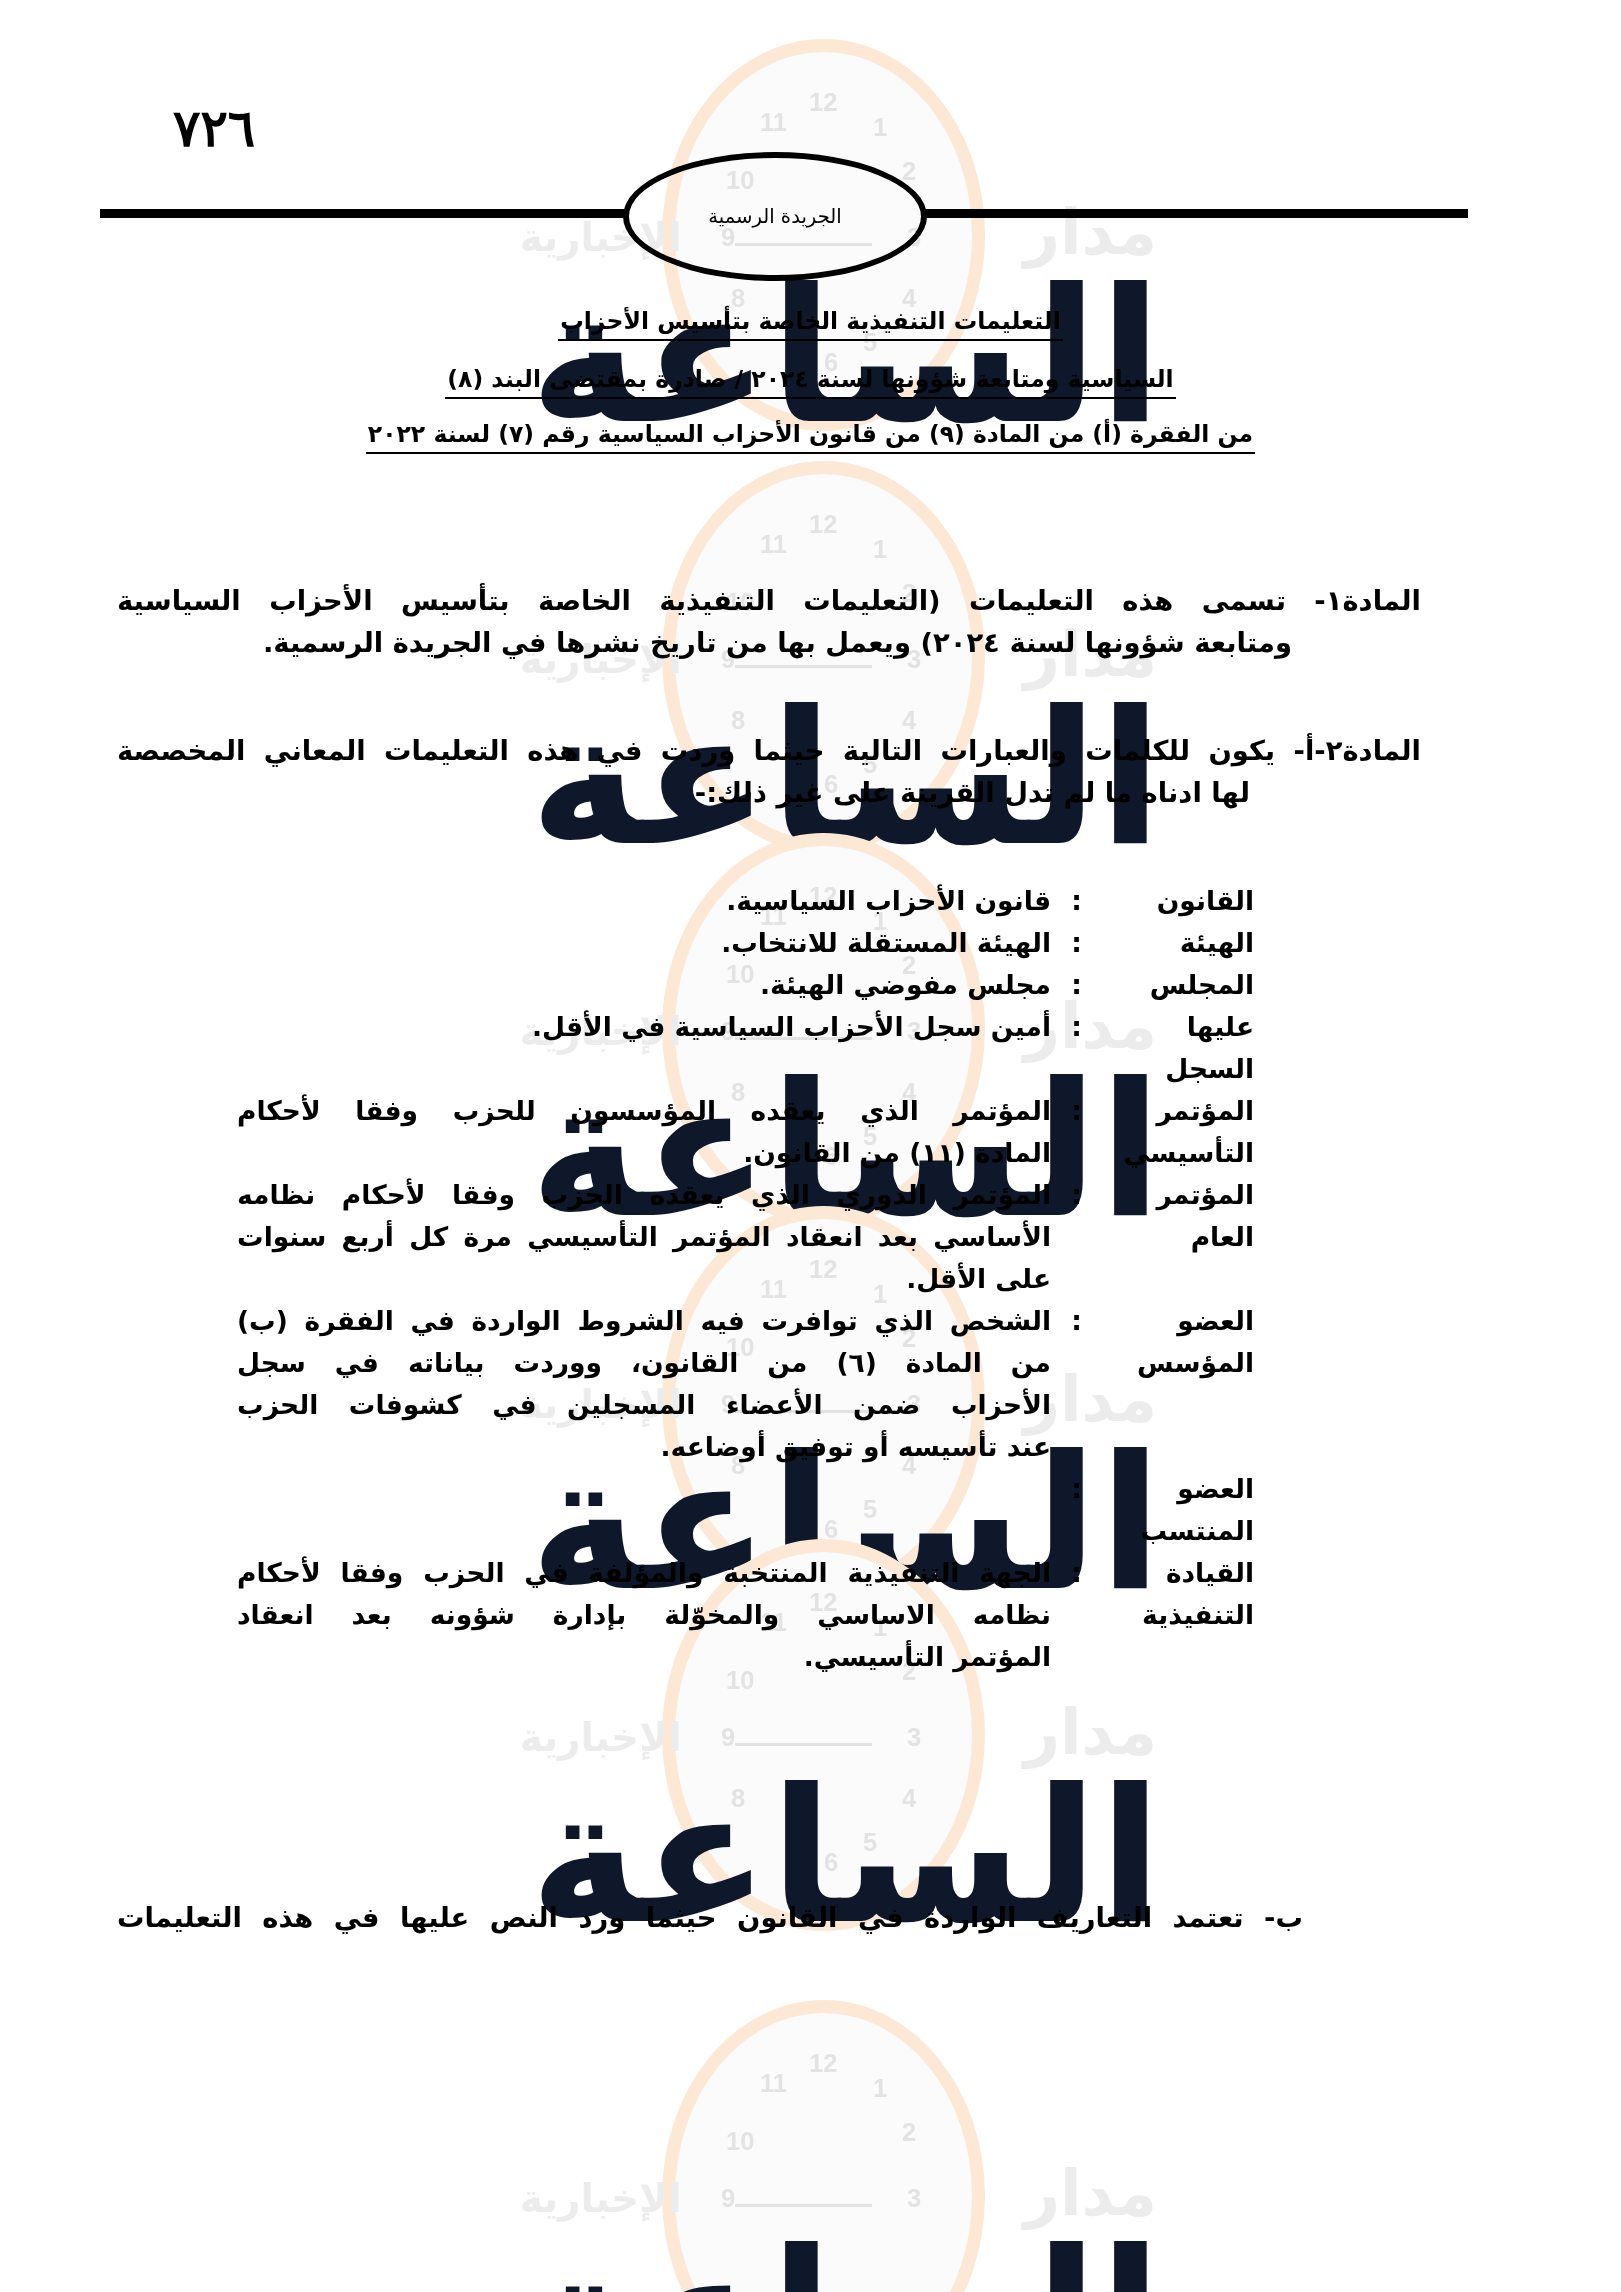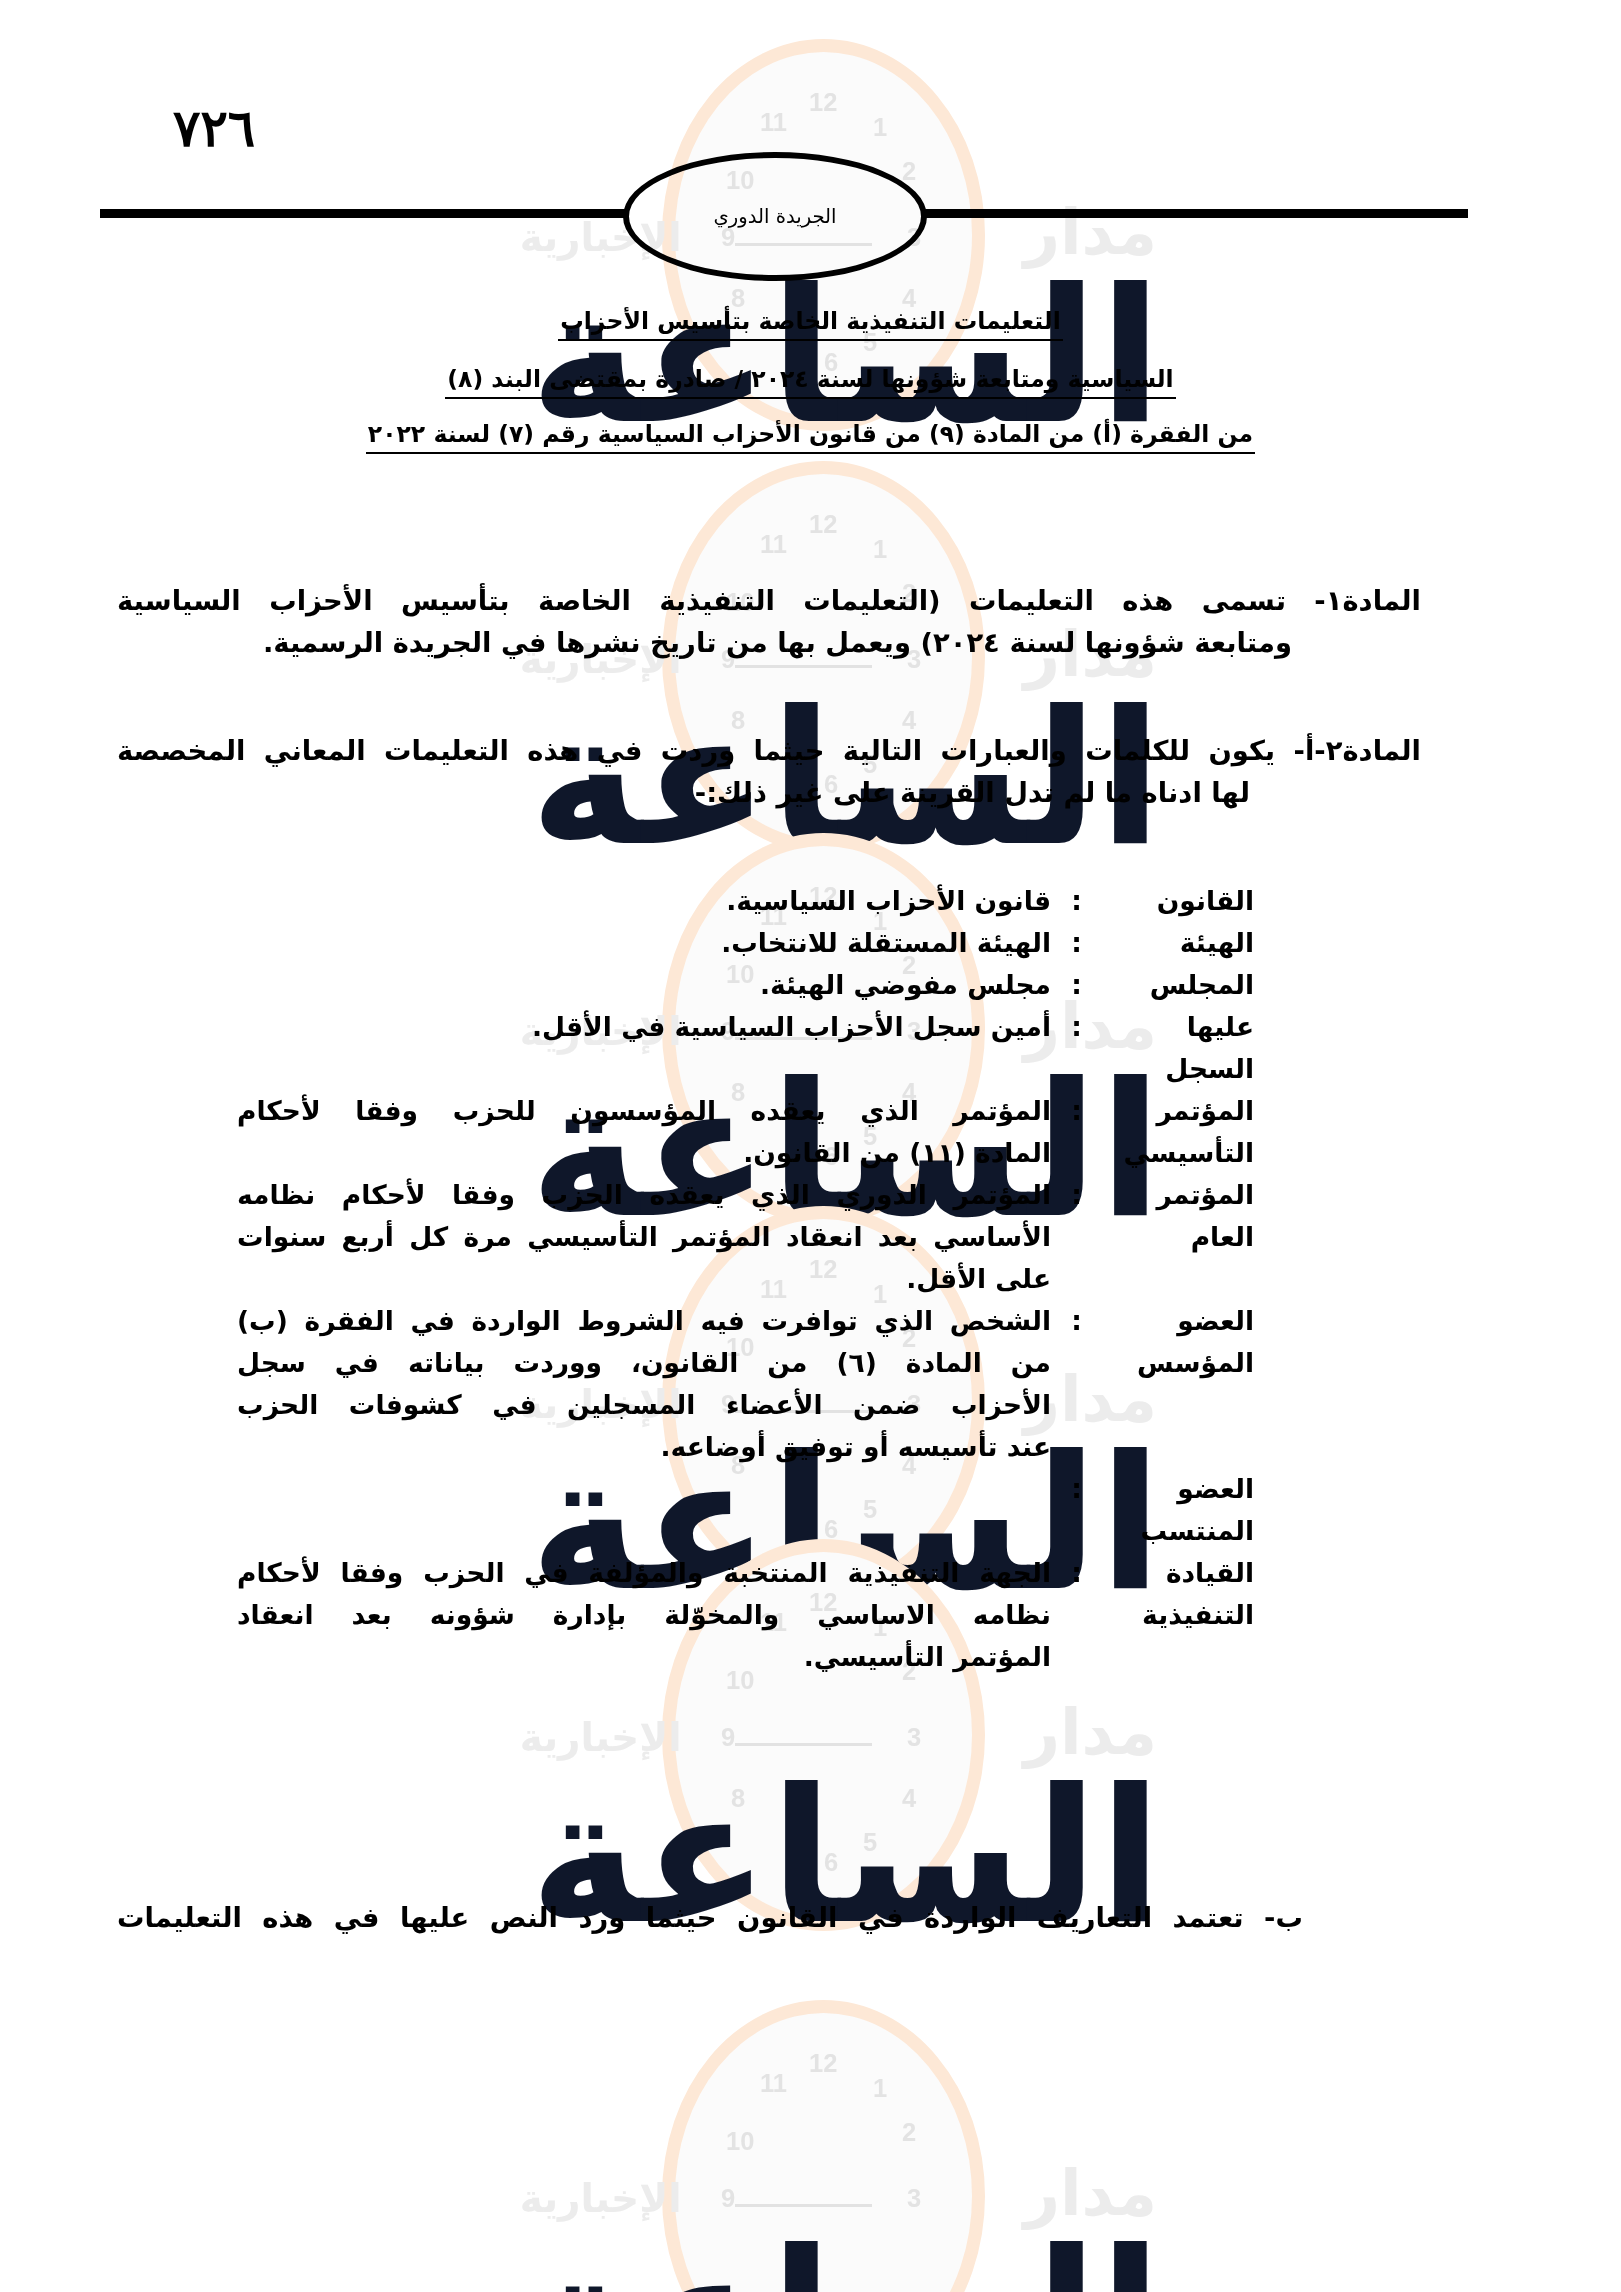--- a/index.html
+++ b/index.html
@@ -156,21 +156,21 @@
   <span class="hand" style="left:225px;top:204px;width:137px;height:2.9px;"></span>
   <span class="brand-top">مدار</span>
   <span class="brand-sub">الإخبارية</span>
   <span class="brand-big">الساعة</span>
 </div>
 
 <div class="page-num">٧٢٦</div>
 <div class="rule left"></div>
 <div class="rule right"></div>
 <div class="ellipse">
-  <span>الجريدة الدوري</span>
+  <span>الجريدة الرسمية</span>
 </div>
 
 <div class="title-line" style="top:307px;"><span>التعليمات التنفيذية الخاصة بتأسيس الأحزاب</span></div>
 <div class="title-line" style="top:365px;text-align:center;"><span>السياسية ومتابعة شؤونها لسنة ٢٠٢٤ / صادرة بمقتضى البند (٨)</span></div>
 <div class="title-line" style="top:420px;"><span>من الفقرة (أ) من المادة (٩) من قانون الأحزاب السياسية رقم (٧) لسنة ٢٠٢٢</span></div>
 
 <div class="para" style="top:580px; width:1304px;">
   <span style="display:block; text-align:justify; text-align-last:justify;">المادة١- تسمى هذه التعليمات (التعليمات التنفيذية الخاصة بتأسيس الأحزاب السياسية</span>
   <span class="cont">ومتابعة شؤونها لسنة ٢٠٢٤) ويعمل بها من تاريخ نشرها في الجريدة الرسمية.</span>
 </div>

